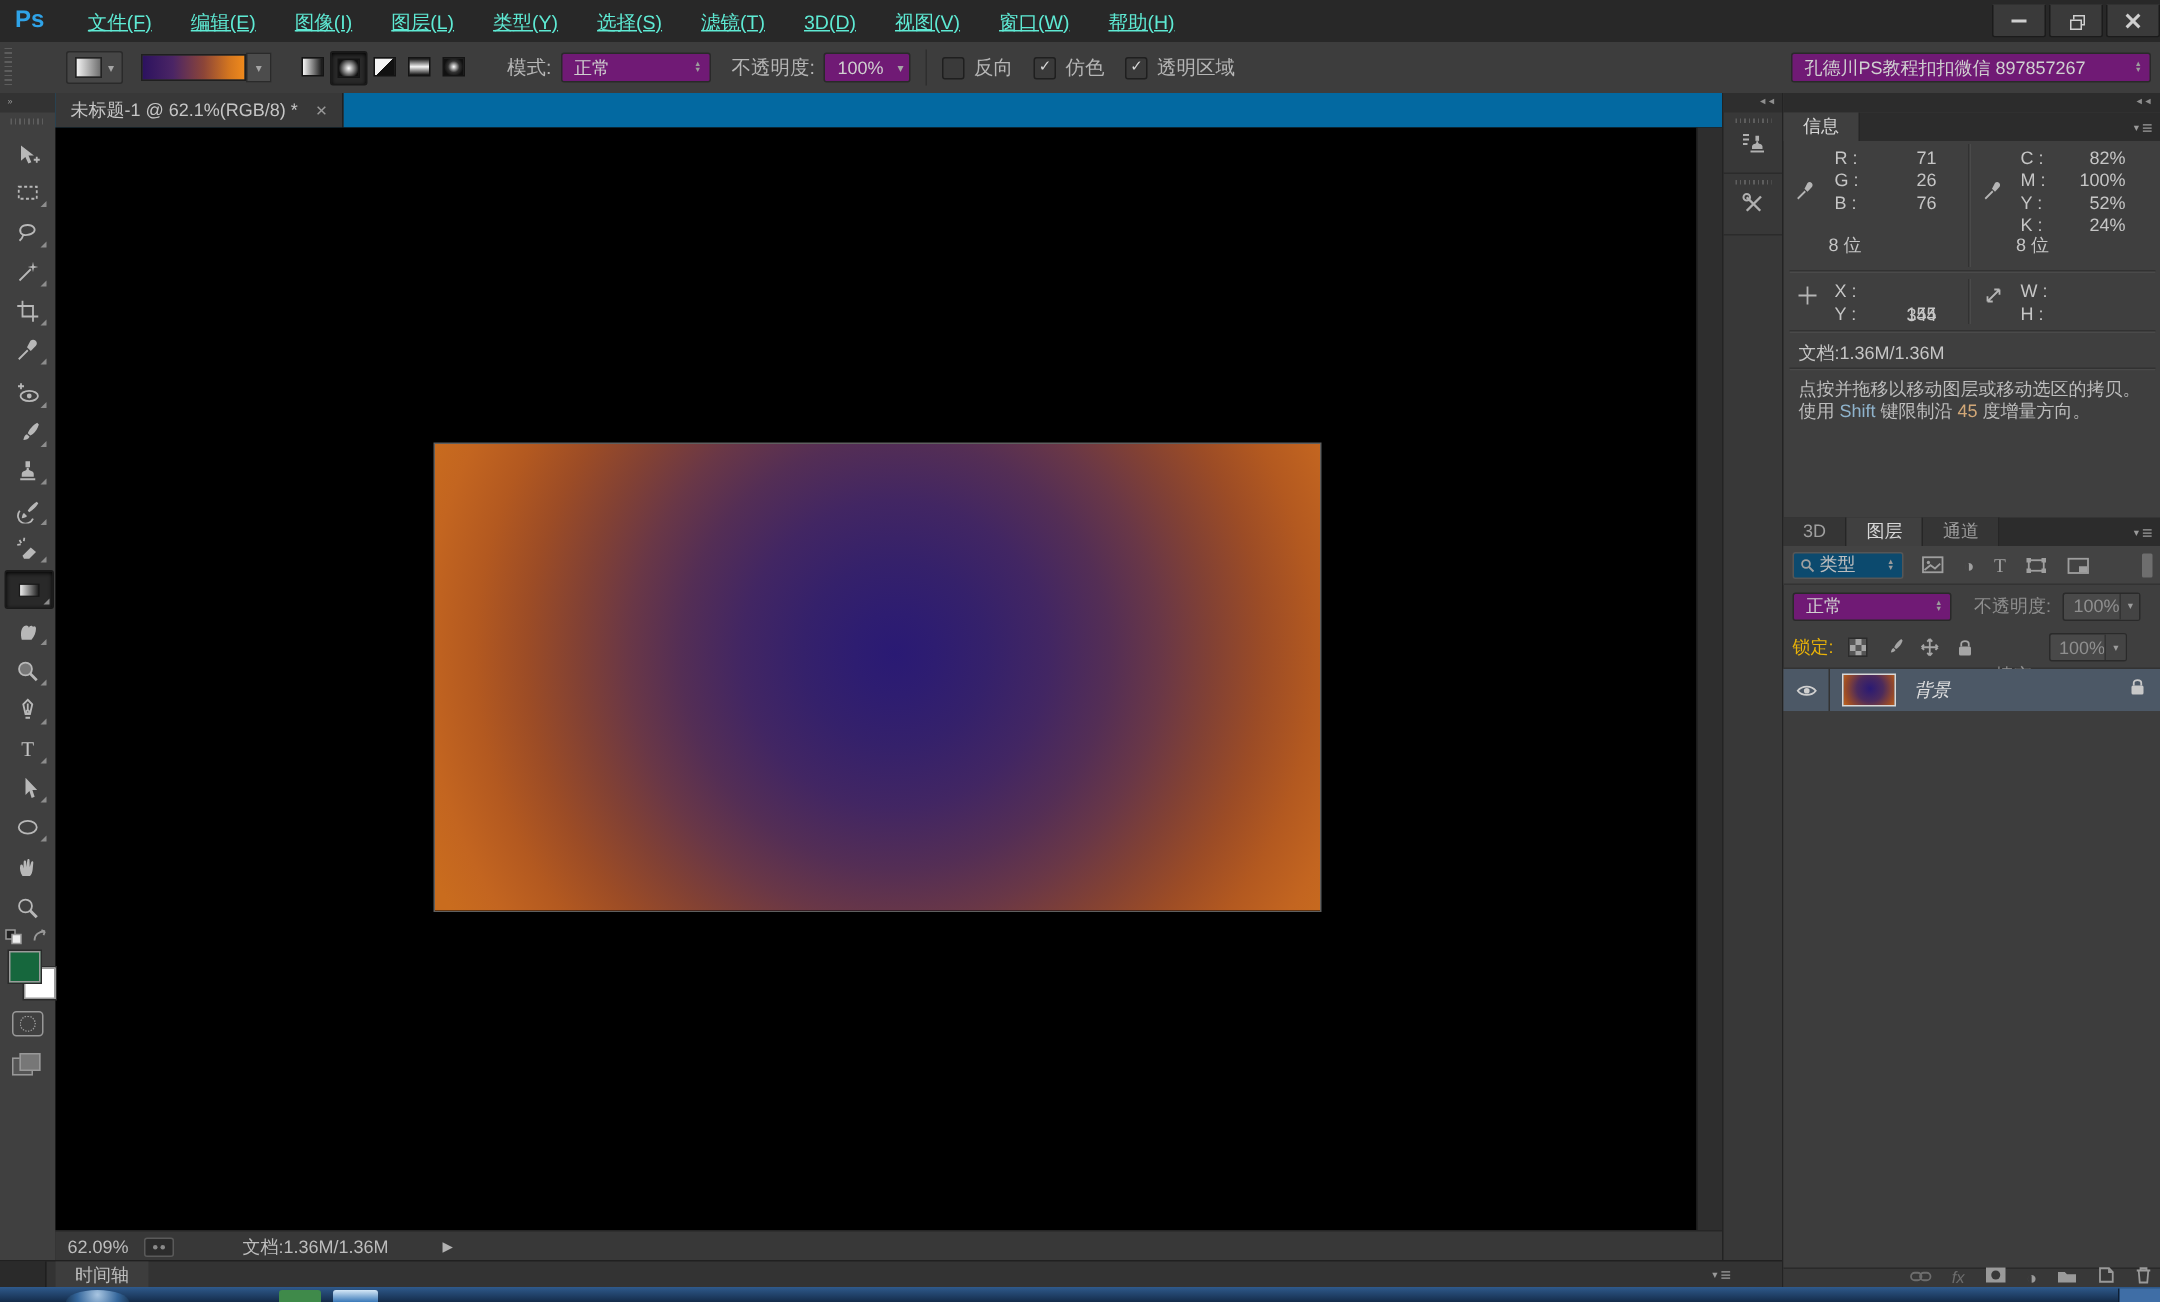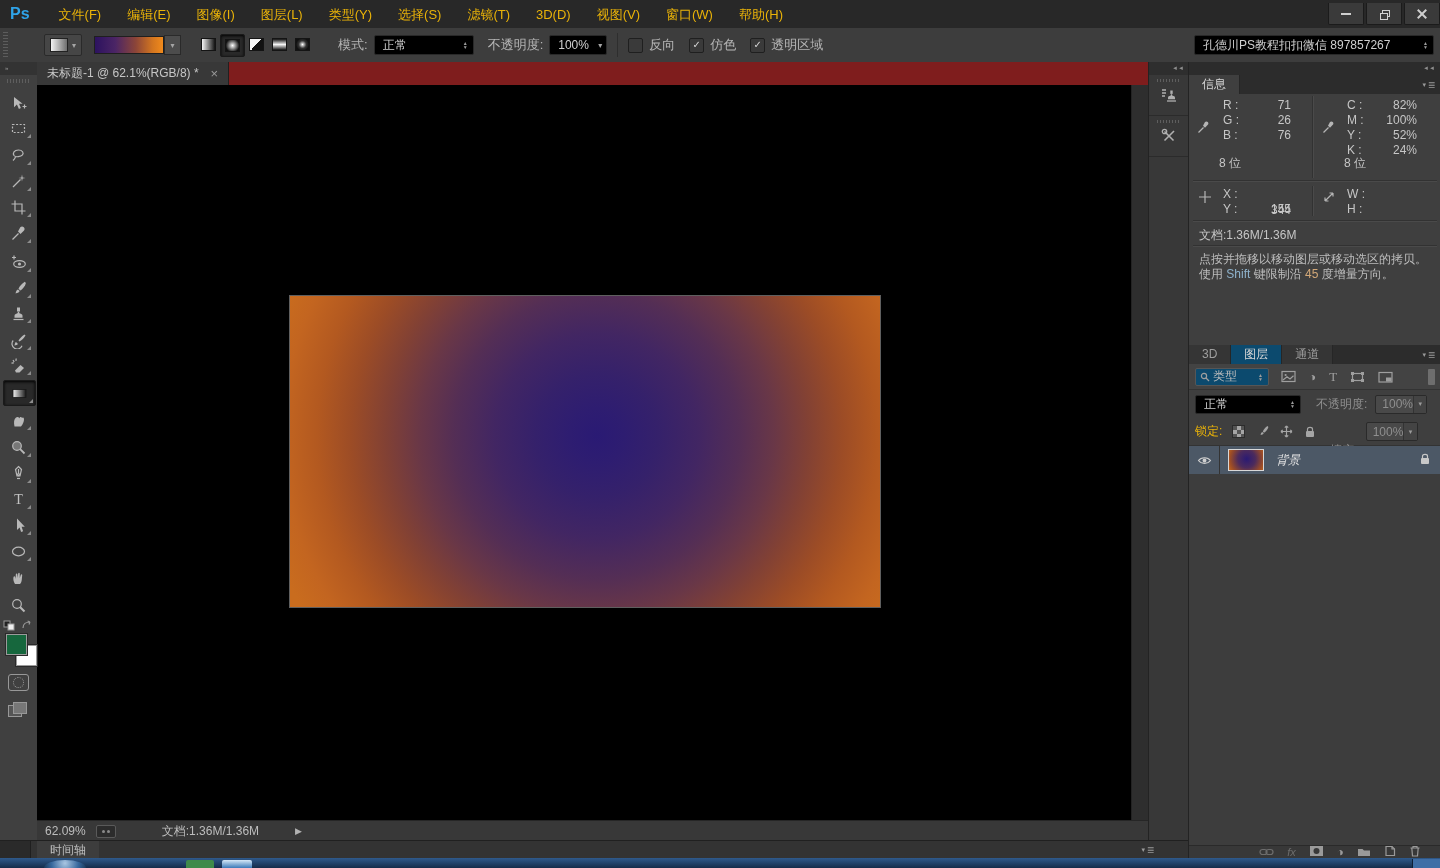--- a/index.html
+++ b/index.html
@@ -4,21 +4,21 @@
 <style>
   html,body{margin:0;padding:0;background:#111;}
   #app{position:relative;width:1440px;height:868px;background:#282828;overflow:hidden;
        font-family:"Liberation Sans",sans-serif;color:#ccc;user-select:none;}
   .abs{position:absolute;}
 
   
   .menubar{left:0;top:0;width:1440px;height:28px;background:#282828;border-bottom:1px solid #1d1d1d;
            display:flex;align-items:center;}
   .ps-logo{color:#2fa3e8;font-weight:bold;font-size:16px;margin:0 16px 0 10px;letter-spacing:0;}
-  .menu-item{color:#eab308;font-size:13px;padding:0 13px;line-height:27px;}
+  .menu-item{color:#5eead4;font-size:13px;padding:0 13px;line-height:27px;text-decoration:underline;}
   .win-controls{margin-left:auto;display:flex;}
   .win-btn{width:34px;height:21px;margin-left:2px;background:#3a3a3a;border:1px solid #1b1b1b;border-top:none;
            display:flex;align-items:center;justify-content:center;border-radius:0 0 2px 2px;}
   .min-glyph{width:10px;height:2px;background:#cfcfcf;}
   .restore-glyph{position:relative;width:9px;height:8px;}
   .restore-glyph:before{content:"";position:absolute;left:2px;top:0;width:6px;height:5px;border:1px solid #cfcfcf;}
   .restore-glyph:after{content:"";position:absolute;left:0;top:3px;width:6px;height:5px;border:1px solid #cfcfcf;background:#3a3a3a;}
   .close-glyph{position:relative;width:10px;height:10px;}
   .close-glyph:before,.close-glyph:after{content:"";position:absolute;left:4px;top:-1px;width:2px;height:12px;background:#cfcfcf;}
   .close-glyph:before{transform:rotate(45deg);} .close-glyph:after{transform:rotate(-45deg);}
@@ -38,21 +38,21 @@
   .gtypes{display:flex;margin-left:16px;}
   .gtype{width:23px;height:21px;display:flex;align-items:center;justify-content:center;border-radius:2px;}
   .gtype.selected{background:#292929;border:1px solid #191919;box-shadow:inset 0 1px 3px #000;}
   .gt-ic{width:13px;height:11px;border:1px solid #141414;}
   .gt-linear{background:linear-gradient(90deg,#f5f5f5,#111);}
   .gt-radial{background:radial-gradient(circle at 50% 50%,#fff 0,#111 80%);}
   .gt-angle{background:linear-gradient(135deg,#f5f5f5 50%,#111 50%);}
   .gt-reflect{background:linear-gradient(180deg,#111,#f5f5f5 50%,#111);}
   .gt-diamond{background:radial-gradient(circle at 50% 50%,#fff 0,#333 45%,#111 75%);}
   .opt-label{color:#b6b6b6;font-size:13px;margin:0 6px;}
-  .dropdown{height:20px;background:#000000;border:1px solid #292929;border-radius:2px;
+  .dropdown{height:20px;background:#701a75;border:1px solid #292929;border-radius:2px;
             display:flex;align-items:center;color:#d0d0d0;font-size:12px;padding-left:8px;box-sizing:border-box;}
   .updown{display:flex;flex-direction:column;margin-left:auto;padding:0 5px;line-height:4px;font-size:5px;color:#9c9c9c;}
   .sep{width:1px;height:24px;background:#2e2e2e;margin:0 10px;}
   .checkbox{width:13px;height:13px;background:#3a3a3a;border:1px solid #1f1f1f;border-radius:2px;
             display:flex;align-items:center;justify-content:center;color:#d8d8d8;font-size:10px;line-height:10px;}
   .chk-label{color:#b6b6b6;font-size:13px;margin:0 14px 0 6px;}
   .workspace{margin-left:auto;margin-right:6px;width:240px;}
 
   
   .toolbar{left:0;top:62px;width:37px;height:778px;background:#404040;border-right:1px solid #262626;}
@@ -65,21 +65,21 @@
   .tool.selected{background:#292929;border:1px solid #1a1a1a;border-radius:2px;box-shadow:inset 0 1px 3px #000;left:3px;width:31px;}
   .corner{position:absolute;right:2px;bottom:2px;width:0;height:0;border-left:4px solid transparent;border-bottom:4px solid #8d8d8d;}
   .swatch{position:absolute;border:1px solid #9b9b9b;box-shadow:0 0 0 1px #2a2a2a;}
   .qmask{position:absolute;left:8px;top:612px;width:19px;height:15px;border:1px solid #989898;border-radius:3px;}
   .qmask:before{content:"";position:absolute;left:4px;top:2px;width:9px;height:9px;border:1px dotted #989898;border-radius:50%;}
   .smode{position:absolute;left:8px;top:640px;width:19px;height:15px;}
   .smode:before{content:"";position:absolute;left:0;top:3px;width:12px;height:10px;border:1px solid #989898;background:#555;}
   .smode:after{content:"";position:absolute;left:5px;top:0;width:12px;height:10px;border:1px solid #989898;background:#777;}
 
   
-  .tabstrip{left:37px;top:62px;width:1111px;height:23px;background:#7f1d1d;}
+  .tabstrip{left:37px;top:62px;width:1111px;height:23px;background:#0369a1;}
   .doctab{position:absolute;left:0;top:0;height:23px;background:#383838;display:flex;align-items:center;
           padding:0 10px;color:#c6c6c6;font-size:12px;border-right:1px solid #202020;}
   .doctab .tab-close{margin-left:12px;color:#9a9a9a;font-size:13px;line-height:12px;}
   .canvas{left:37px;top:85px;width:1111px;height:735px;background:#000;}
   .docrect{left:290px;top:296px;width:590px;height:311px;box-shadow:0 0 0 1px #5f5f5f;
     background:radial-gradient(circle 341px at 52% 45%,
       #2a1a74 0%, #2e1d71 8%, #35216b 18%, #422663 30%, #542e55 42%,
       #693747 52%, #824134 62%, #9c4c26 72%, #b35920 82%, #c36520 92%, #c96c1e 100%);}
   .vscroll{left:1131px;top:85px;width:17px;height:735px;background:#2e2e2e;border-left:1px solid #232323;}
   .statusbar{left:37px;top:820px;width:1111px;height:20px;background:#383838;border-top:1px solid #262626;
@@ -153,21 +153,21 @@
   .lockicons .fillp{fill:#a5a5a5;stroke:none;}
   .checker{width:11px;height:11px;background:repeating-conic-gradient(#a5a5a5 0 25%,#555 0 50%) 0 0/8px 8px;border:1px solid #2c2c2c;}
   .lyr-list{position:absolute;left:0;top:384px;width:252px;height:399px;background:#3d3d3d;}
   .lyr-item{position:absolute;left:0;top:0;width:252px;height:28px;background:#4c5866;display:flex;align-items:center;}
   .eyecell{width:30px;height:28px;border-right:1px solid #333;display:flex;align-items:center;justify-content:center;}
   .lthumb{width:36px;height:22px;margin-left:8px;border:1px solid #d8d8d8;box-sizing:border-box;
     background:radial-gradient(circle 22px at 52% 45%,#2a1a74 0%,#4c2b5c 40%,#9c4c26 75%,#c96c1e 100%);}
   .lname{margin-left:12px;font-size:12px;font-style:italic;color:#e2e2e2;}
   .llock{margin-left:auto;margin-right:10px;}
   .lyr-footer{position:absolute;left:0;top:783px;width:252px;height:13px;background:#383838;border-top:1px solid #2a2a2a;
-              display:flex;align-items:center;justify-content:flex-end;gap:13px;box-sizing:border-box;padding-right:20px;}
+              display:flex;align-items:center;justify-content:flex-end;gap:13px;box-sizing:border-box;padding-right:6px;}
   .lyr-footer svg{stroke:#9a9a9a;fill:none;stroke-width:1.2;}
   .lyr-footer .dim svg{stroke:#6d6d6d;} .lyr-footer .dim{color:#6d6d6d;}
   .fx-txt{font-size:11px;font-style:italic;color:#6d6d6d;}
 
   
   .watermark{left:1150px;top:794px;z-index:60;white-space:nowrap;font-size:38px;color:#fff;font-weight:bold;
     text-shadow:-2px -2px 0 #1f1f1f,2px -2px 0 #1f1f1f,-2px 2px 0 #1f1f1f,2px 2px 0 #1f1f1f,0 0 7px rgba(0,0,0,.85);}
   .wm-bold{font-weight:900;letter-spacing:3px;}
 </style>
 </head>
@@ -536,21 +536,21 @@
       <span class="ilbl" style="left:158px;top:93px;">W :</span>
       <span class="ilbl" style="left:158px;top:108px;">H :</span>
       <div class="divh" style="top:126px;"></div>
       <span class="ilbl" style="left:10px;top:133px;">文档:1.36M/1.36M</span>
       <div class="divh" style="top:151px;"></div>
       <div class="hint"><span>点按并拖移以移动图层或移动选区的拷贝。使用 </span><span class="kb">Shift</span><span> 键限制沿 </span><span class="num">45</span><span> 度增量方向。</span></div>
     </div>
 
     <div class="ptab-row" style="top:283px;">
       <div class="ptab">3D</div>
-      <div class="ptab active" style="background:#0c4a6e;">图层</div>
+      <div class="ptab active" style="background:#404040;">图层</div>
       <div class="ptab">通道</div>
       <div class="panelmenu">
         <span class="pm-caret">▾</span>
         <span class="pm-lines">≡</span>
       </div>
     </div>
     <div class="lyr-filter">
       <div class="combo">
         <svg width="10" height="10" viewBox="0 0 10 10" style="margin-right:3px;">
             <circle cx="4" cy="4" r="2.6" stroke="#9f9f9f" fill="none" stroke-width="1.2"></circle>

